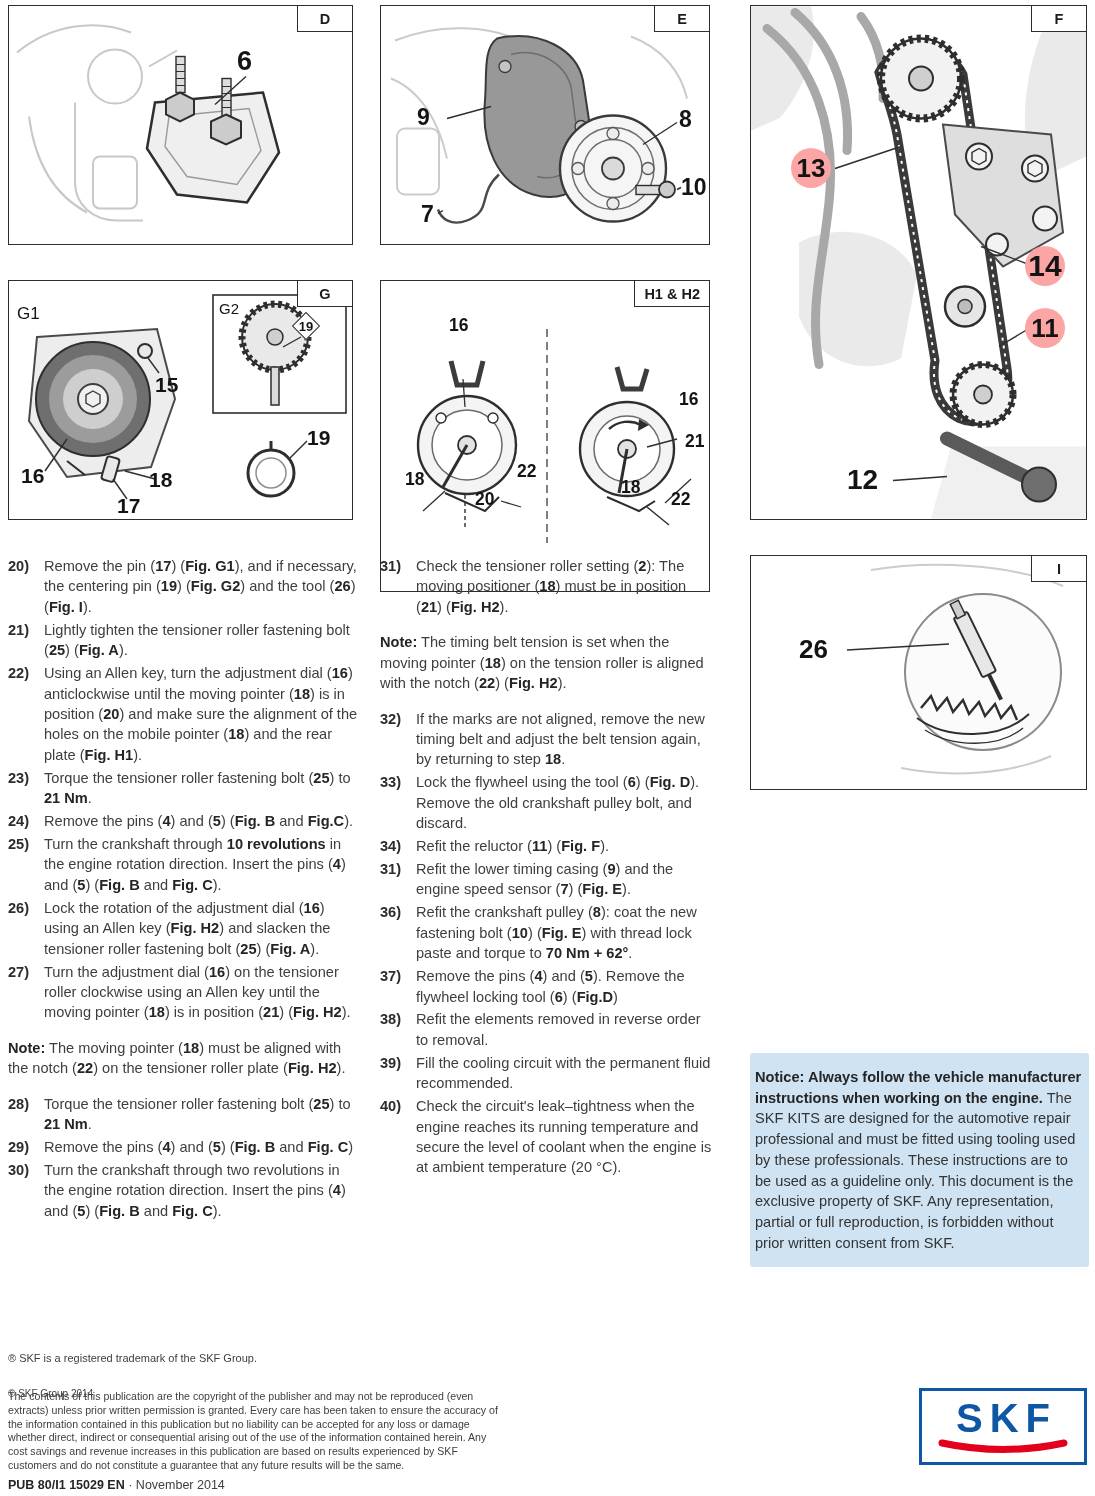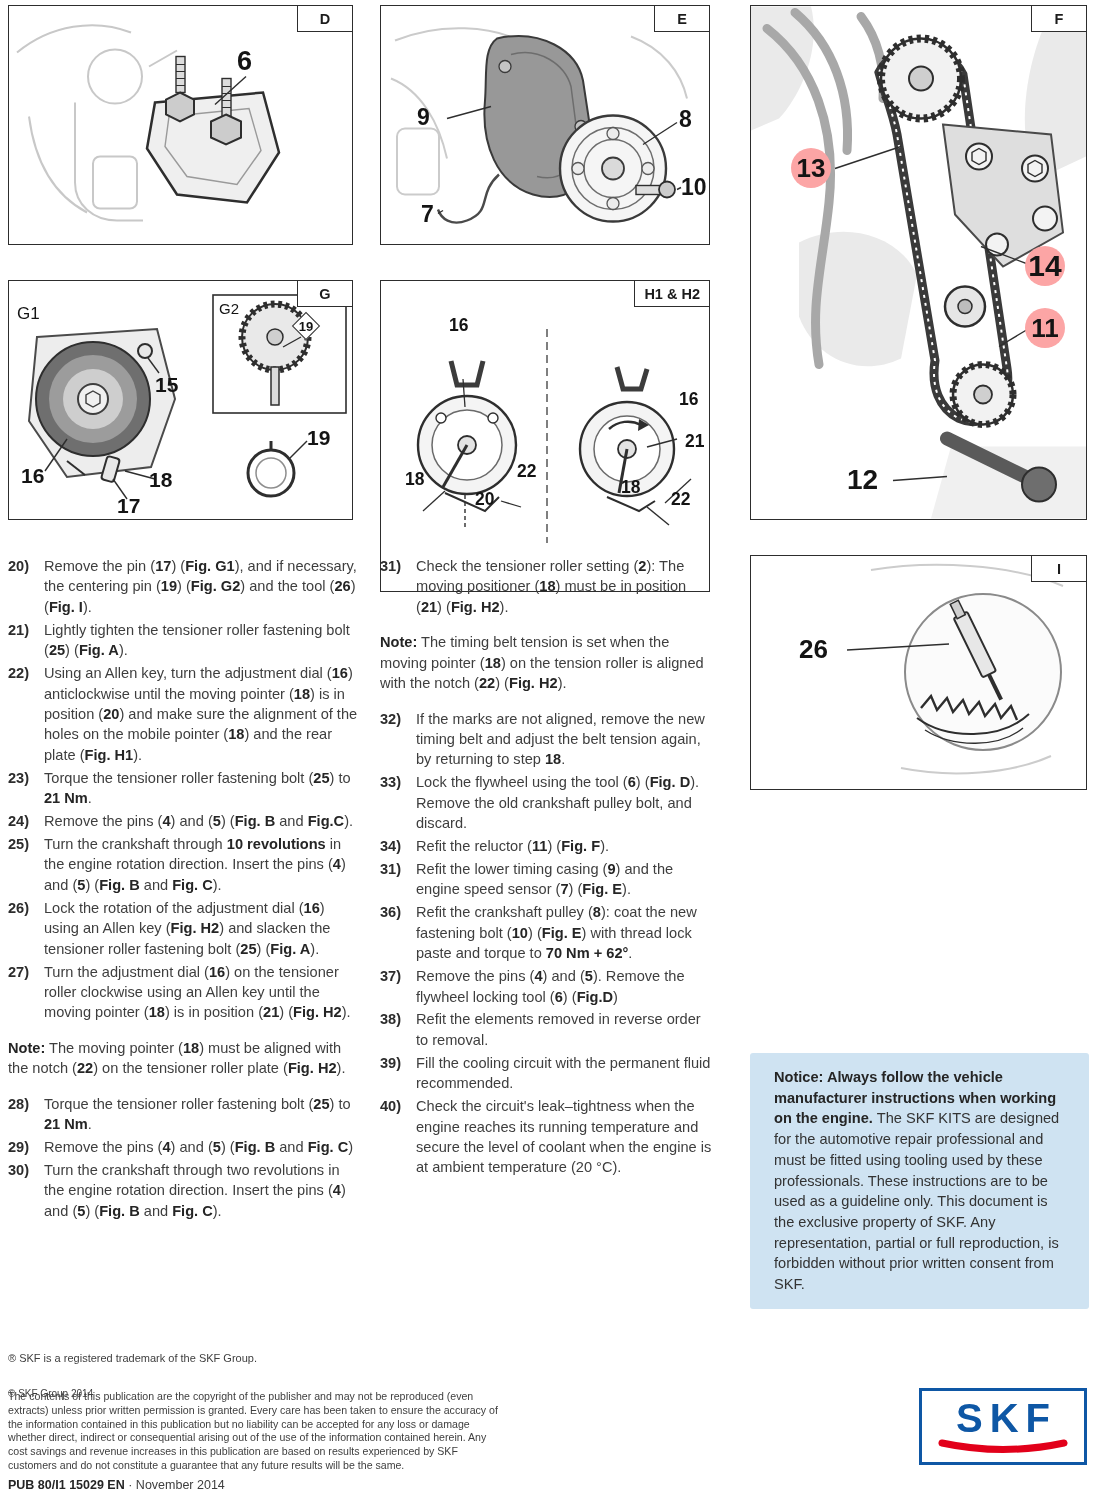--- a/index.html
+++ b/index.html
@@ -33,21 +33,21 @@
   #col-left{left:8px;top:556px;width:352px}
   #col-right{left:380px;top:556px;width:332px}
   .step{display:flex;margin:0 0 2.5px 0}
   .step .num{flex:0 0 36px;font-weight:700;color:#2c2c2c}
   .step .txt{flex:1}
   .step.note-para{display:block;margin:15px 0 15px 0}
   b{color:#252525}
 
   
   .notice{position:absolute;left:750px;top:1053px;width:339px;box-sizing:border-box;
-       background:#cfe3f2;border-radius:3px;padding:14px 24px;font-size:14.6px;
+       background:#cfe3f2;border-radius:3px;padding:14px 5px;font-size:14.6px;
        line-height:1.42;color:#333333}
 
   
   .foot{position:absolute;left:8px;color:#3e3e3e}
   #trademark{top:1352px;font-size:11px}
   #copyright{top:1388px;font-size:10px}
   #legal{top:1390px;font-size:10.6px;line-height:1.3;width:496px}
   #publine{top:1478px;font-size:12.5px}
 
   .skf-logo{position:absolute;left:919px;top:1388px;width:168px;height:77px;

